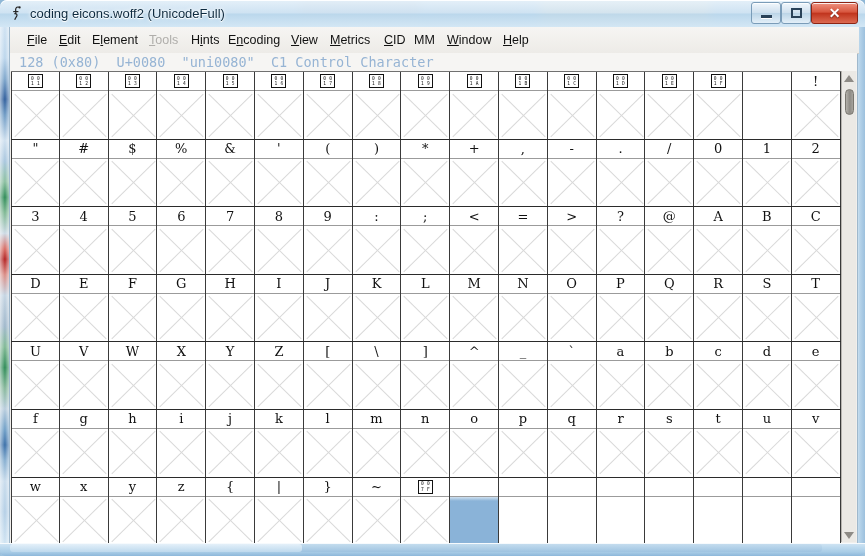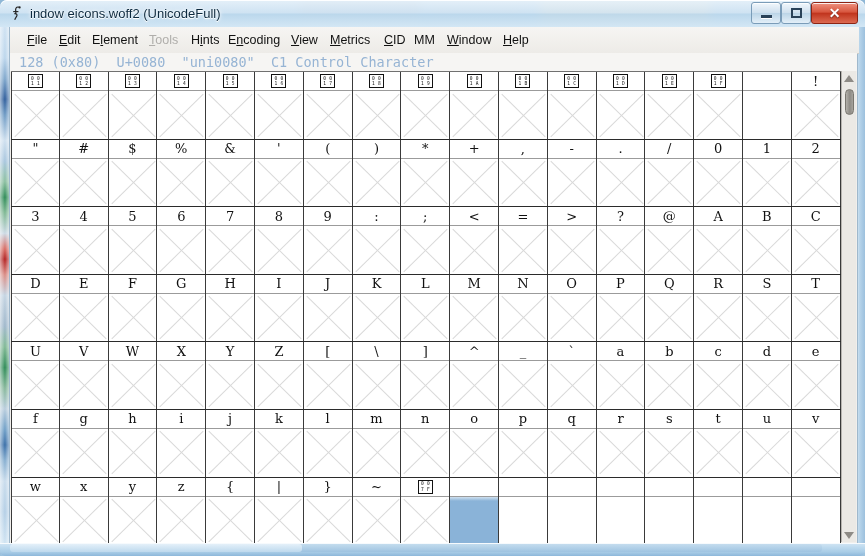--- a/index.html
+++ b/index.html
@@ -208,21 +208,21 @@
 
   <div id="titlebar">
     <span id="title-icon">
       <svg width="17" height="17" viewBox="0 0 17 17">
         <path d="M11 2.2c-1.6-.6-3 .3-3.3 1.9-.25 1.3.2 2.1.2 3.2 0 .9-.5 1.4-1.2 1.7" fill="none" stroke="#222" stroke-width="1.2"></path>
         <path d="M6.6 8.6c1.1-.2 2.2.1 2.4 1.2.2 1-.4 1.7-1 2.5-.7.9-1.3 1.8-1 2.6" fill="none" stroke="#222" stroke-width="1.2"></path>
         <path d="M5.2 6.6h5.2" stroke="#222" stroke-width="1.1"></path>
         <circle cx="11.6" cy="2.4" r="1.1" fill="#222"></circle>
       </svg>
     </span>
-    <span id="title-text">indow  eicons.woff2 (UnicodeFull)</span>
+    <span id="title-text">coding  eicons.woff2 (UnicodeFull)</span>
 
     <div class="winbtn" id="btn-min">
       <span class="g">
           <span class="min-glyph"></span>
         </span>
     </div>
     <div class="winbtn" id="btn-max">
       <span class="g">
           <span class="max-glyph"></span>
         </span>

